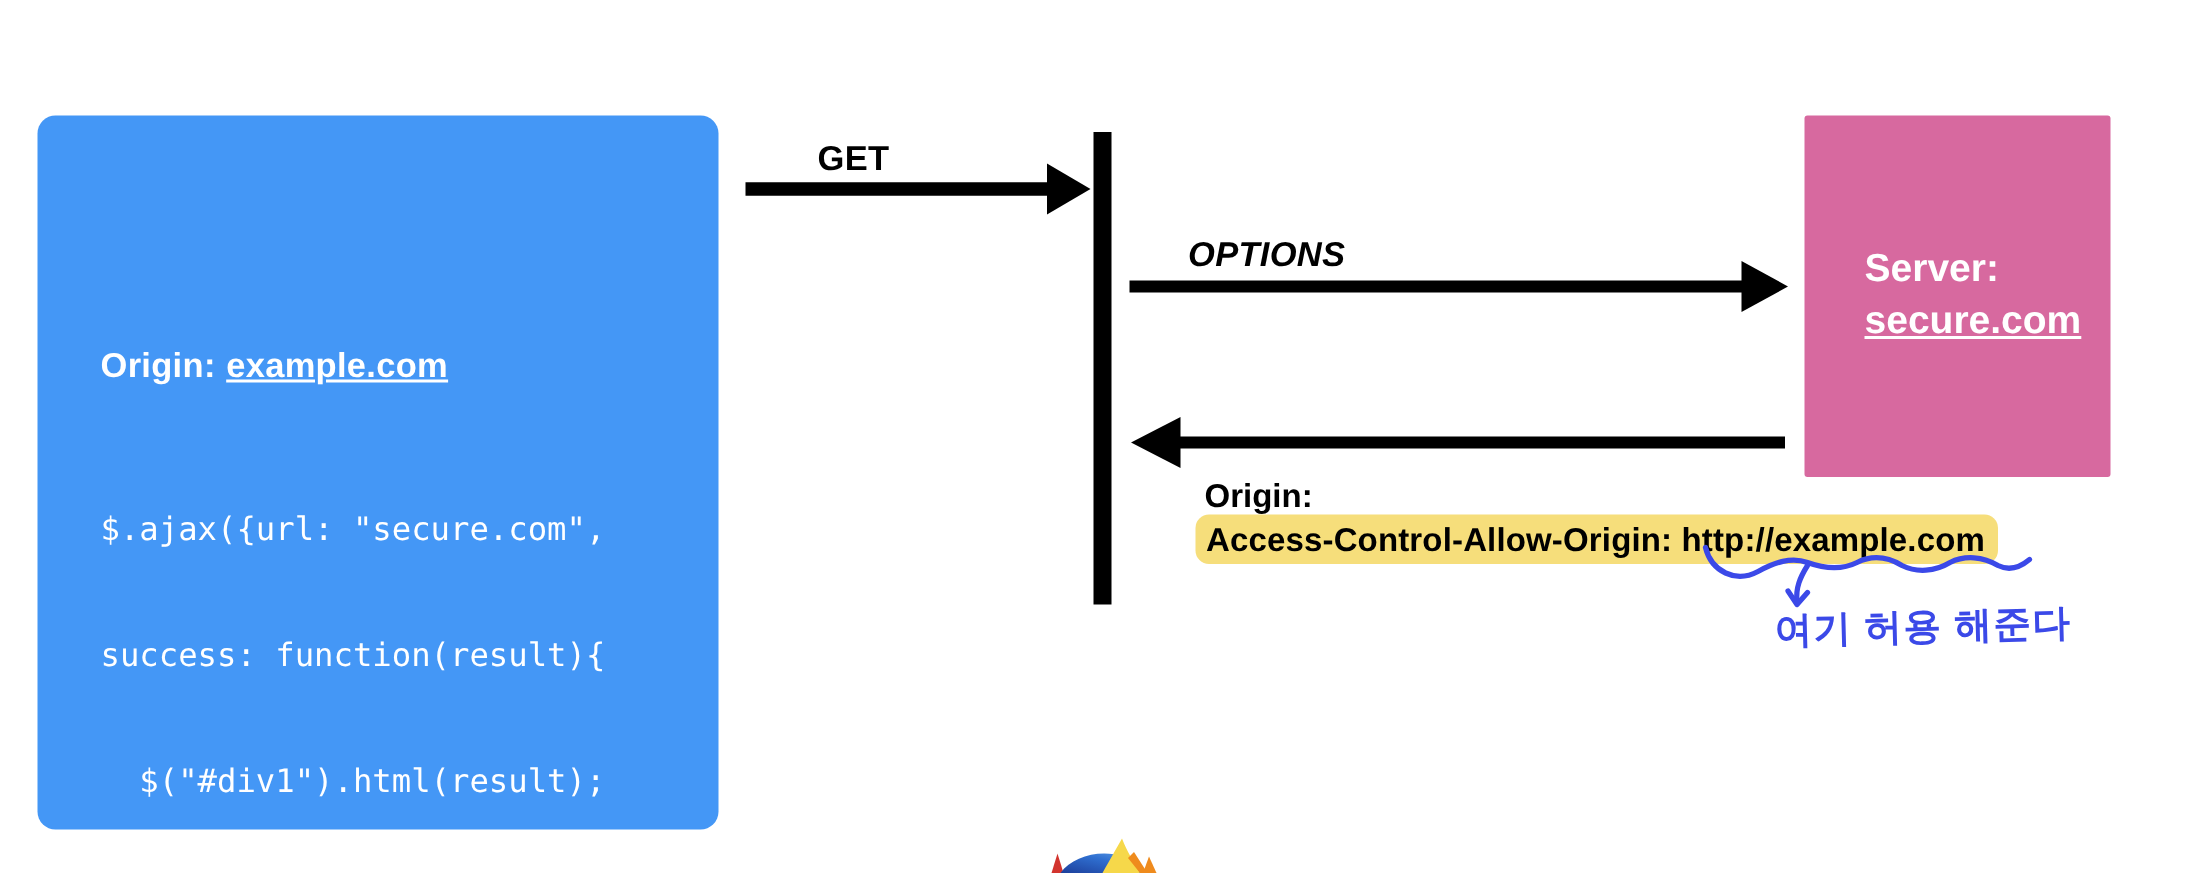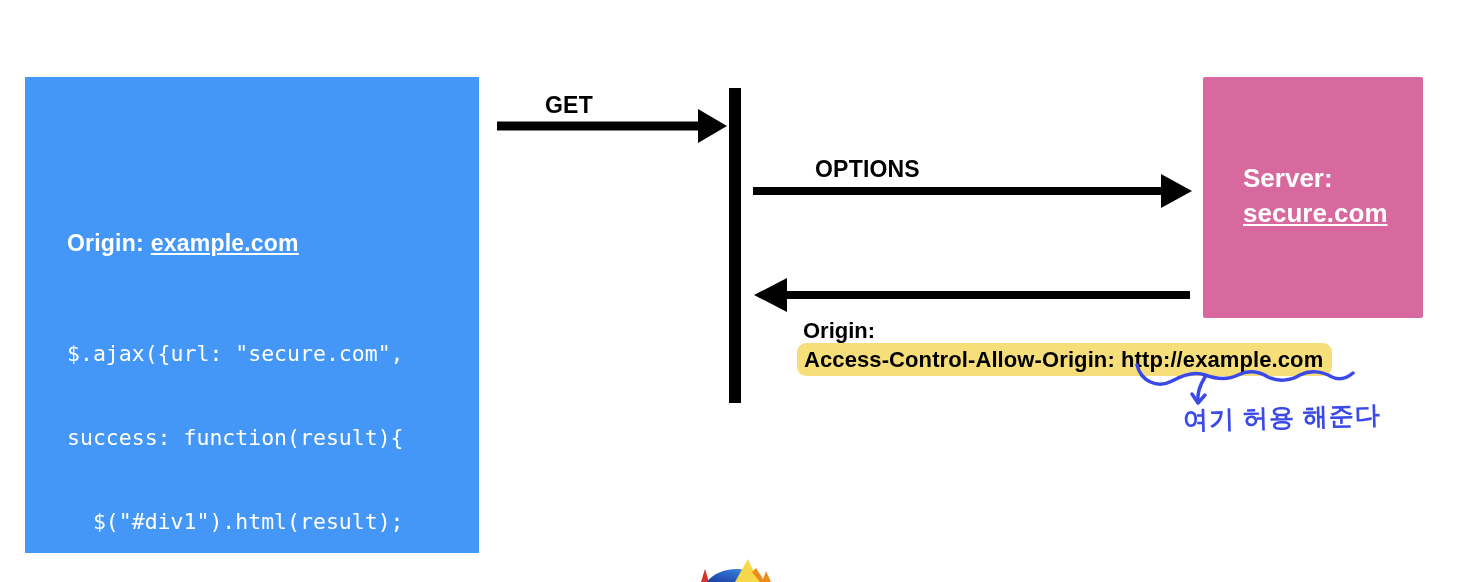--- a/index.html
+++ b/index.html
@@ -11,21 +11,21 @@
     overflow: hidden;
     font-family: "Liberation Sans", sans-serif;
   }
   .abs { position: absolute; }
 
   
   #origin-box {
     left: 25px; top: 77px;
     width: 454px; height: 476px;
     background: #4497F6;
-    border-radius: 0;
+    border-radius: 12px;
   }
   #origin-content {
     position: absolute;
     left: 42px; top: 153px;
     color: #ffffff;
   }
   #origin-title {
     font-size: 23px;
     font-weight: bold;
     letter-spacing: 0.2px;
@@ -38,42 +38,41 @@
     line-height: 28px;
     white-space: pre;
   }
 
   
   #server-box {
     left: 1203px; top: 77px;
     width: 204px; height: 241px;
     background: #D7699F;
     border-radius: 2px;
-    padding-left: 16px;
   }
   #server-content {
     position: absolute;
     left: 40px; top: 84px;
     color: #ffffff;
     font-size: 26px;
     font-weight: bold;
     line-height: 35px;
   }
   #server-content .domain { text-decoration: underline; }
 
   
   .method-label {
     color: #000000;
     font-size: 23px;
     font-weight: bold;
     letter-spacing: 0.2px;
     margin-left: 36px;
   }
   #get-label { left: 509px; top: 92px; }
-  #options-label { left: 779px; top: 156px; }
+  #options-label { left: 756px; top: 156px; font-style: italic; }
 
   
   #boundary-bar {
     left: 729px; top: 88px;
     width: 12px; height: 315px;
     background: #000000;
   }
 
   
   #header-label {

